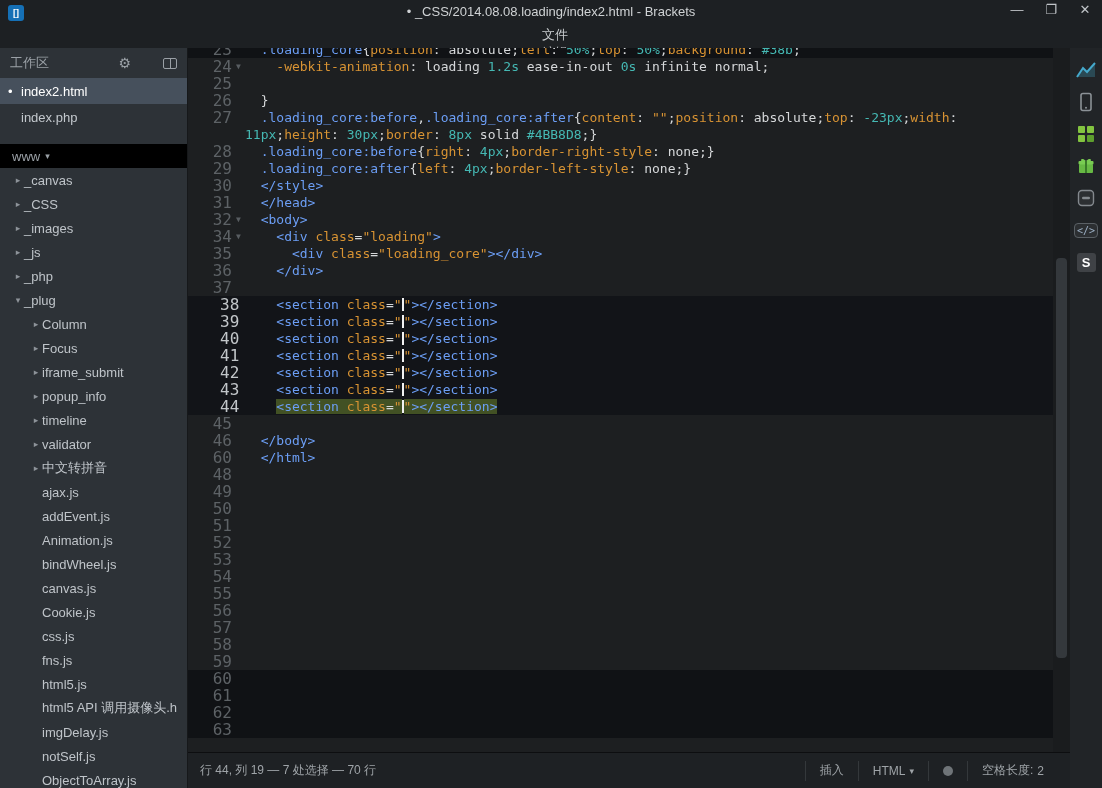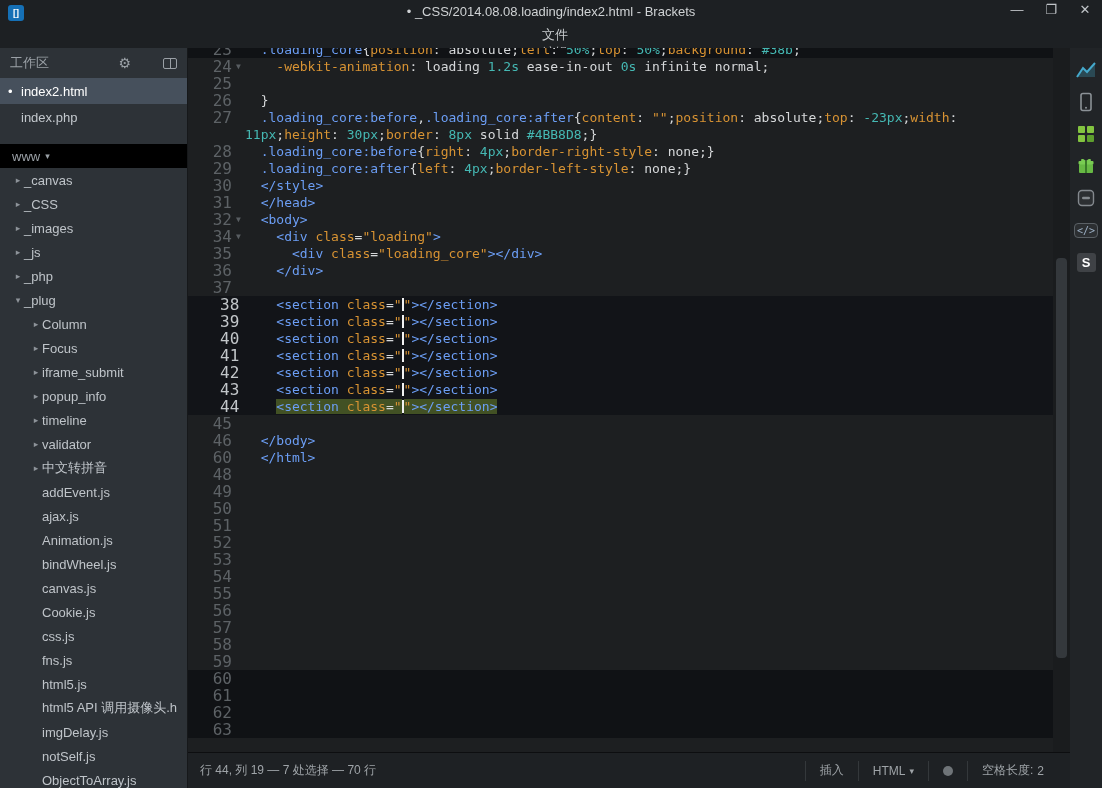--- a/index.html
+++ b/index.html
@@ -176,25 +176,25 @@
         <div class="tree-row lvl2">
           <span class="arrow">▸</span>
           <span>validator</span>
         </div>
         <div class="tree-row lvl2">
           <span class="arrow">▸</span>
           <span>中文转拼音</span>
         </div>
         <div class="tree-row lvl2">
           <span class="arrow"></span>
+          <span>ajax.js</span>
+        </div>
+        <div class="tree-row lvl2">
+          <span class="arrow"></span>
           <span>addEvent.js</span>
-        </div>
-        <div class="tree-row lvl2">
-          <span class="arrow"></span>
-          <span>ajax.js</span>
         </div>
         <div class="tree-row lvl2">
           <span class="arrow"></span>
           <span>Animation.js</span>
         </div>
         <div class="tree-row lvl2">
           <span class="arrow"></span>
           <span>bindWheel.js</span>
         </div>
         <div class="tree-row lvl2">

